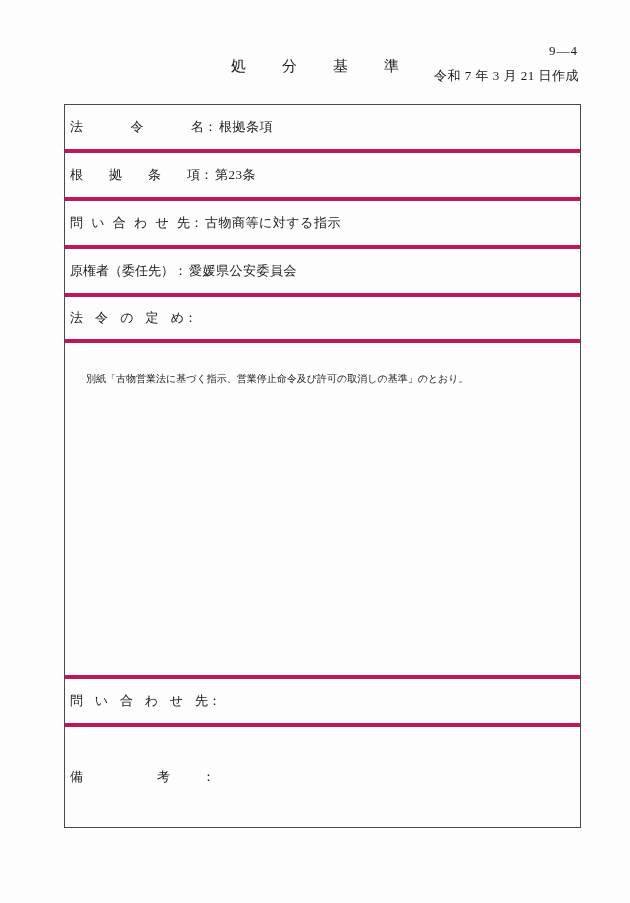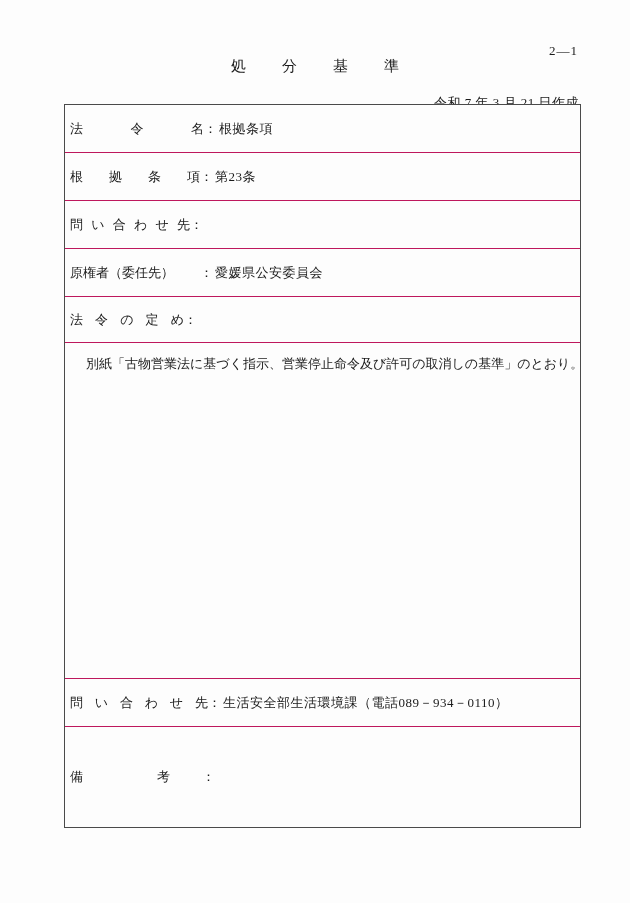--- a/index.html
+++ b/index.html
@@ -29,37 +29,37 @@
     left: 0;
     width: 100%;
     text-align: center;
     font-size: 15px;
     letter-spacing: 36px;
     text-indent: 36px;
     white-space: nowrap;
   }
   #created-date {
     position: absolute;
-    top: 94px;
+    top: 67px;
     right: 51px;
     font-size: 13px;
     letter-spacing: 0.5px;
   }
   #disposition-table {
     position: absolute;
     top: 104px;
     left: 64px;
     width: 517px;
     box-sizing: border-box;
     border: 1px solid #4a4a4a;
     background: #fdfdfd;
   }
   .row {
     box-sizing: border-box;
-    border-bottom: 1px solid #be185d;
+    border-bottom: 4px solid #be185d;
     padding-left: 5px;
     display: flex;
     align-items: center;
     font-size: 13px;
     height: 48px;
   }
   .row:last-child { border-bottom: none; }
   .row-h46  { height: 46px; }
   .row-tall {
     height: 336px;
@@ -76,43 +76,42 @@
   }
   .w134 { width: 134px; }
   .w130 { width: 130px; }
   .w120 { width: 120px; }
   .w114 { width: 114px; }
   .w92  { width: 92px;  }
   .w138 { width: 138px; }
   .w100 { width: 100px; }
   .label-natural {
     display: inline-block;
-    margin-right: 26px;
   }
   .colon { display: inline-block; }
   .value {
     margin-left: 2px;
     letter-spacing: 0.5px;
     white-space: nowrap;
   }
   .criteria-line1 { white-space: nowrap; }
   .criteria-detail {
-    margin-top: 3px;
+    margin-top: 20px;
     text-indent: 16px;
     letter-spacing: 0;
     white-space: nowrap;
-    font-size: 13px;
+    font-size: 10px;
   }
 </style>
 </head>
 <body>
 
 <div id="page">
 
-  <div id="page-number">2—1</div>
+  <div id="page-number">9—4</div>
 
   <div id="doc-title">処分基準</div>
 
   <div id="created-date">令和 7 年 3 月 21 日作成</div>
 
   <div id="disposition-table">
 
     <div class="row">
       <span class="label w134">法令名</span>
         <span class="colon">：</span>
@@ -121,20 +120,21 @@
 
     <div class="row">
       <span class="label w130">根拠条項</span>
         <span class="colon">：</span>
         <span class="value">第23条</span>
     </div>
 
     <div class="row">
       <span class="label w120">問い合わせ先</span>
         <span class="colon">：</span>
+        <span class="value">古物商等に対する指示</span>
     </div>
 
     <div class="row">
       <span class="label-natural">原権者（委任先）</span>
         <span class="colon">：</span>
         <span class="value">愛媛県公安委員会</span>
     </div>
 
     <div class="row row-h46">
       <span class="label w114">法令の定め</span>
@@ -142,21 +142,20 @@
         <span class="value"></span>
     </div>
 
     <div class="row row-tall">
       <div class="criteria-detail">別紙「古物営業法に基づく指示、営業停止命令及び許可の取消しの基準」のとおり。</div>
     </div>
 
     <div class="row">
       <span class="label w138">問い合わせ先</span>
         <span class="colon">：</span>
-        <span class="value">生活安全部生活環境課（電話089－934－0110）</span>
     </div>
 
     <div class="row row-remarks">
       <span class="label w100">備考</span>
         <span class="colon">：</span>
         <span class="value"></span>
     </div>
 
   </div>
 </div>

